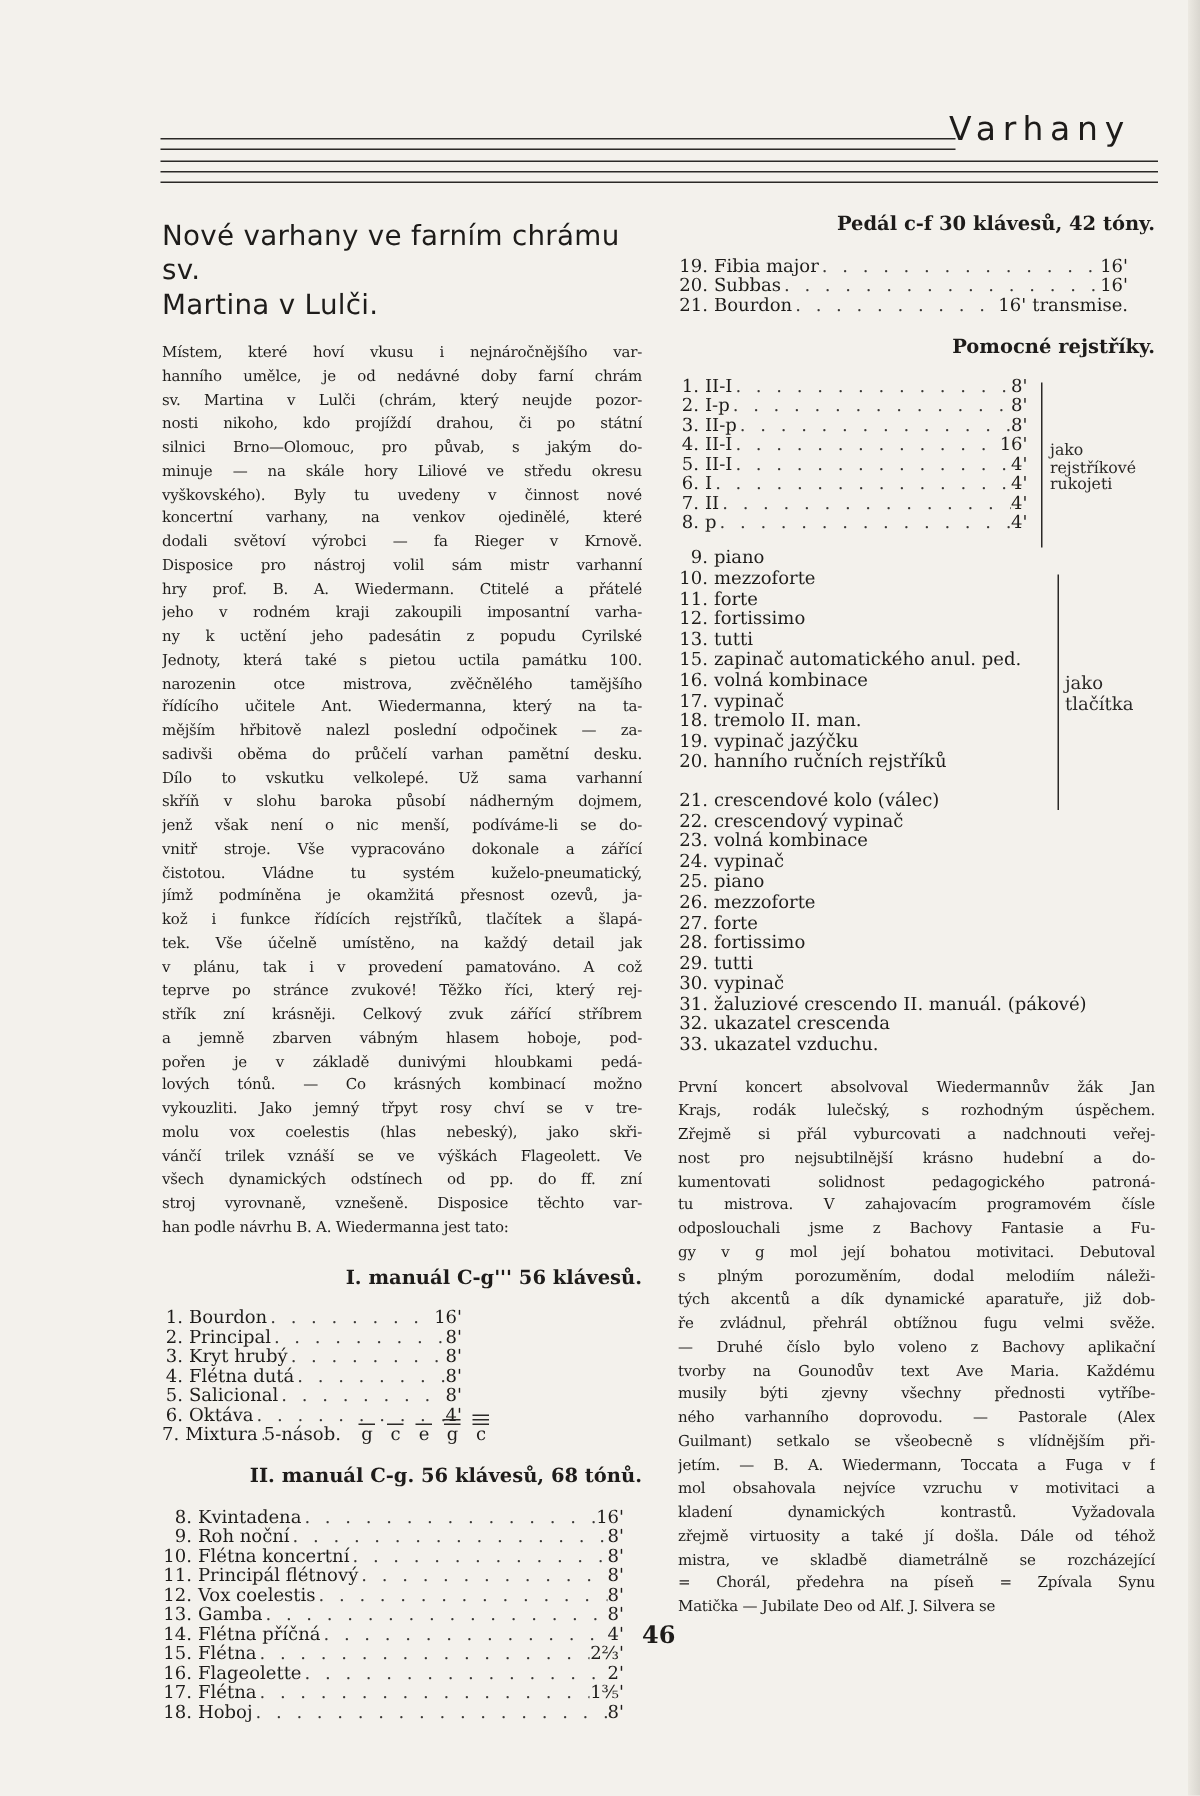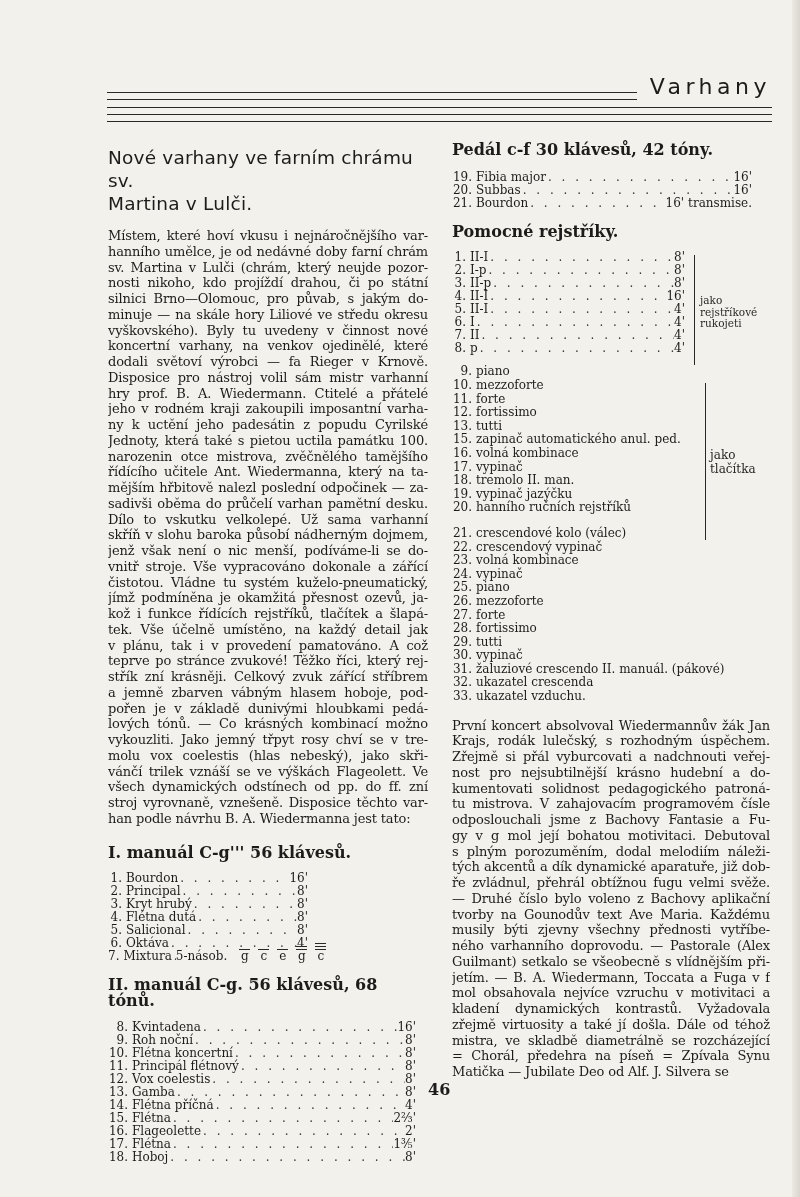--- a/index.html
+++ b/index.html
@@ -10,40 +10,40 @@
     font-family: "DejaVu Serif", "Liberation Serif", serif;
     position: relative;
   }
   .page { position: absolute; left: 0; top: 0; width: 800px; height: 1197px; }
   .edge-right { position: absolute; right: 0; top: 0; width: 8px; height: 1197px; background: linear-gradient(to right, #ece9e2, #d9d6cf); }
 
   
   .header { position: absolute; left: 107px; top: 74px; width: 665px; height: 50px; }
   .hline { position: absolute; left: 0; height: 1.4px; background: #2a2826; }
   .header-title {
-    position: absolute; right: 1px; top: 0px;
+    position: absolute; right: 18px; top: 0px;
     font-family: "DejaVu Sans", "Liberation Sans", sans-serif;
     font-size: 22px; letter-spacing: 4.5px; color: #1e1c1a;
   }
 
   
   .col { position: absolute; font-size: 12px; line-height: 15.7px; }
   .col-left { left: 108px; top: 146px; width: 320px; }
   .col-right { left: 452px; top: 142px; width: 318px; }
 
   .article-title {
     font-family: "DejaVu Sans", "Liberation Sans", sans-serif;
     font-size: 18.5px; line-height: 23px; margin: 0 0 13px 0; font-weight: normal;
     letter-spacing: 0.2px;
   }
-  .para { text-align: justify; margin: 0; font-size: 13px; line-height: 15.75px; letter-spacing: -0.15px; }
+  .para { text-align: justify; margin: 0; font-size: 10px; line-height: 15.75px; letter-spacing: -0.15px; }
   .para .ln { display: block; text-align: justify; text-align-last: justify; white-space: nowrap; overflow: hidden; }
   .para .ln.last { text-align-last: left; }
 
-  .sec-head { text-align: left; font-weight: bold; font-size: 16px; margin: 0; }
+  .sec-head { text-align: right; font-weight: bold; font-size: 13px; margin: 0; }
 
   .reg-list { margin: 0; padding: 0; list-style: none; }
   .reg { display: flex; align-items: baseline; white-space: nowrap; height: 13px; line-height: 13px; font-size: 12px; }
   .reg .num { display: inline-block; text-align: right; }
   .reg .name { padding-left: 4px; }
   .reg .dots { flex: 1; overflow: hidden; letter-spacing: 3px; color: #3a3836; padding: 0 2px; }
   .reg .dots::before { content: ". . . . . . . . . . . . . . . . . . . . . . . . . . . . . . . . . . . . . . . . ."; }
   .reg .val { text-align: right; }
   .reg .extra { padding-left: 4px; }
 

